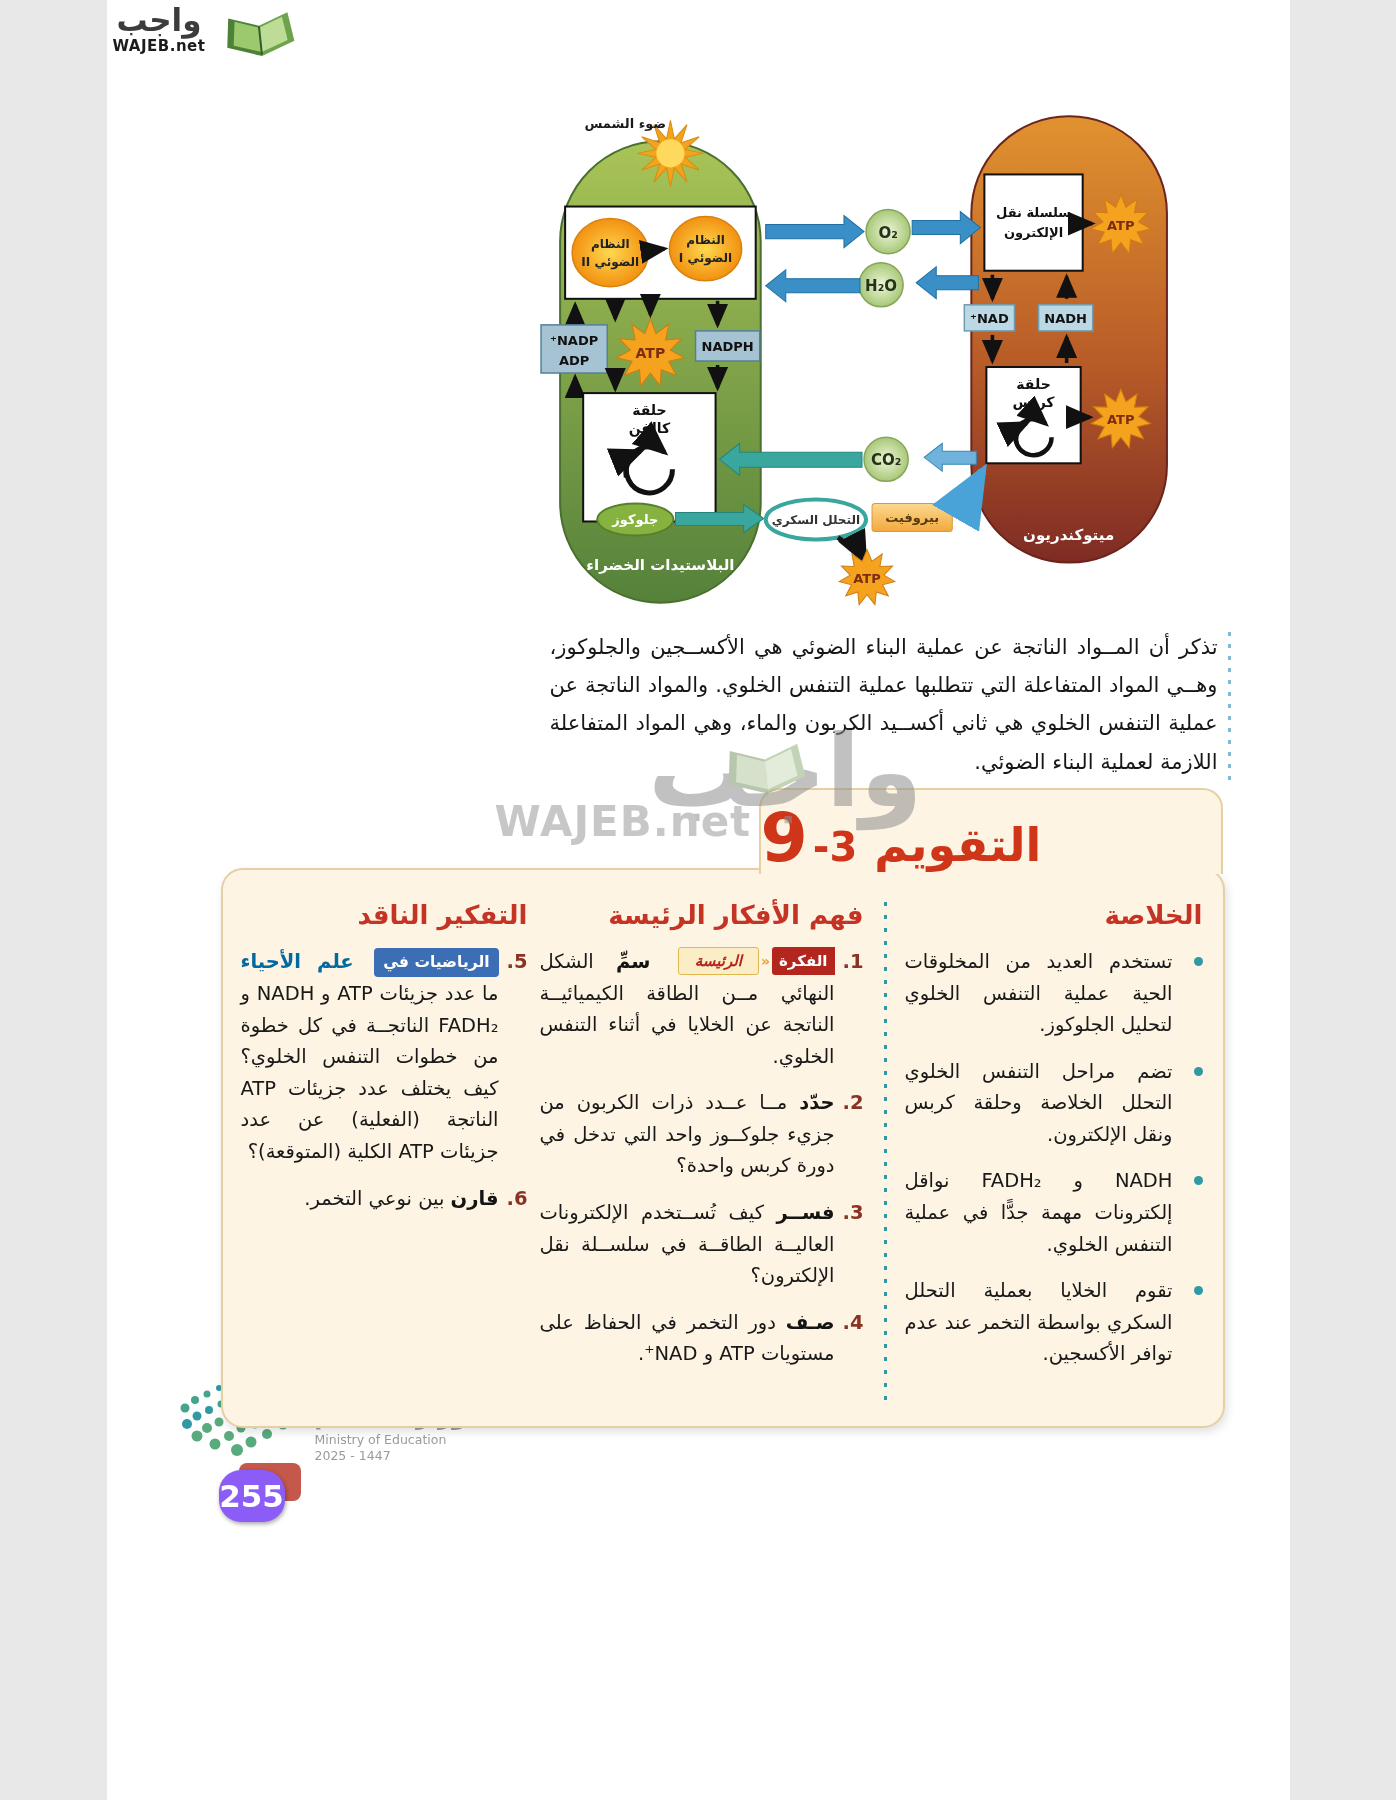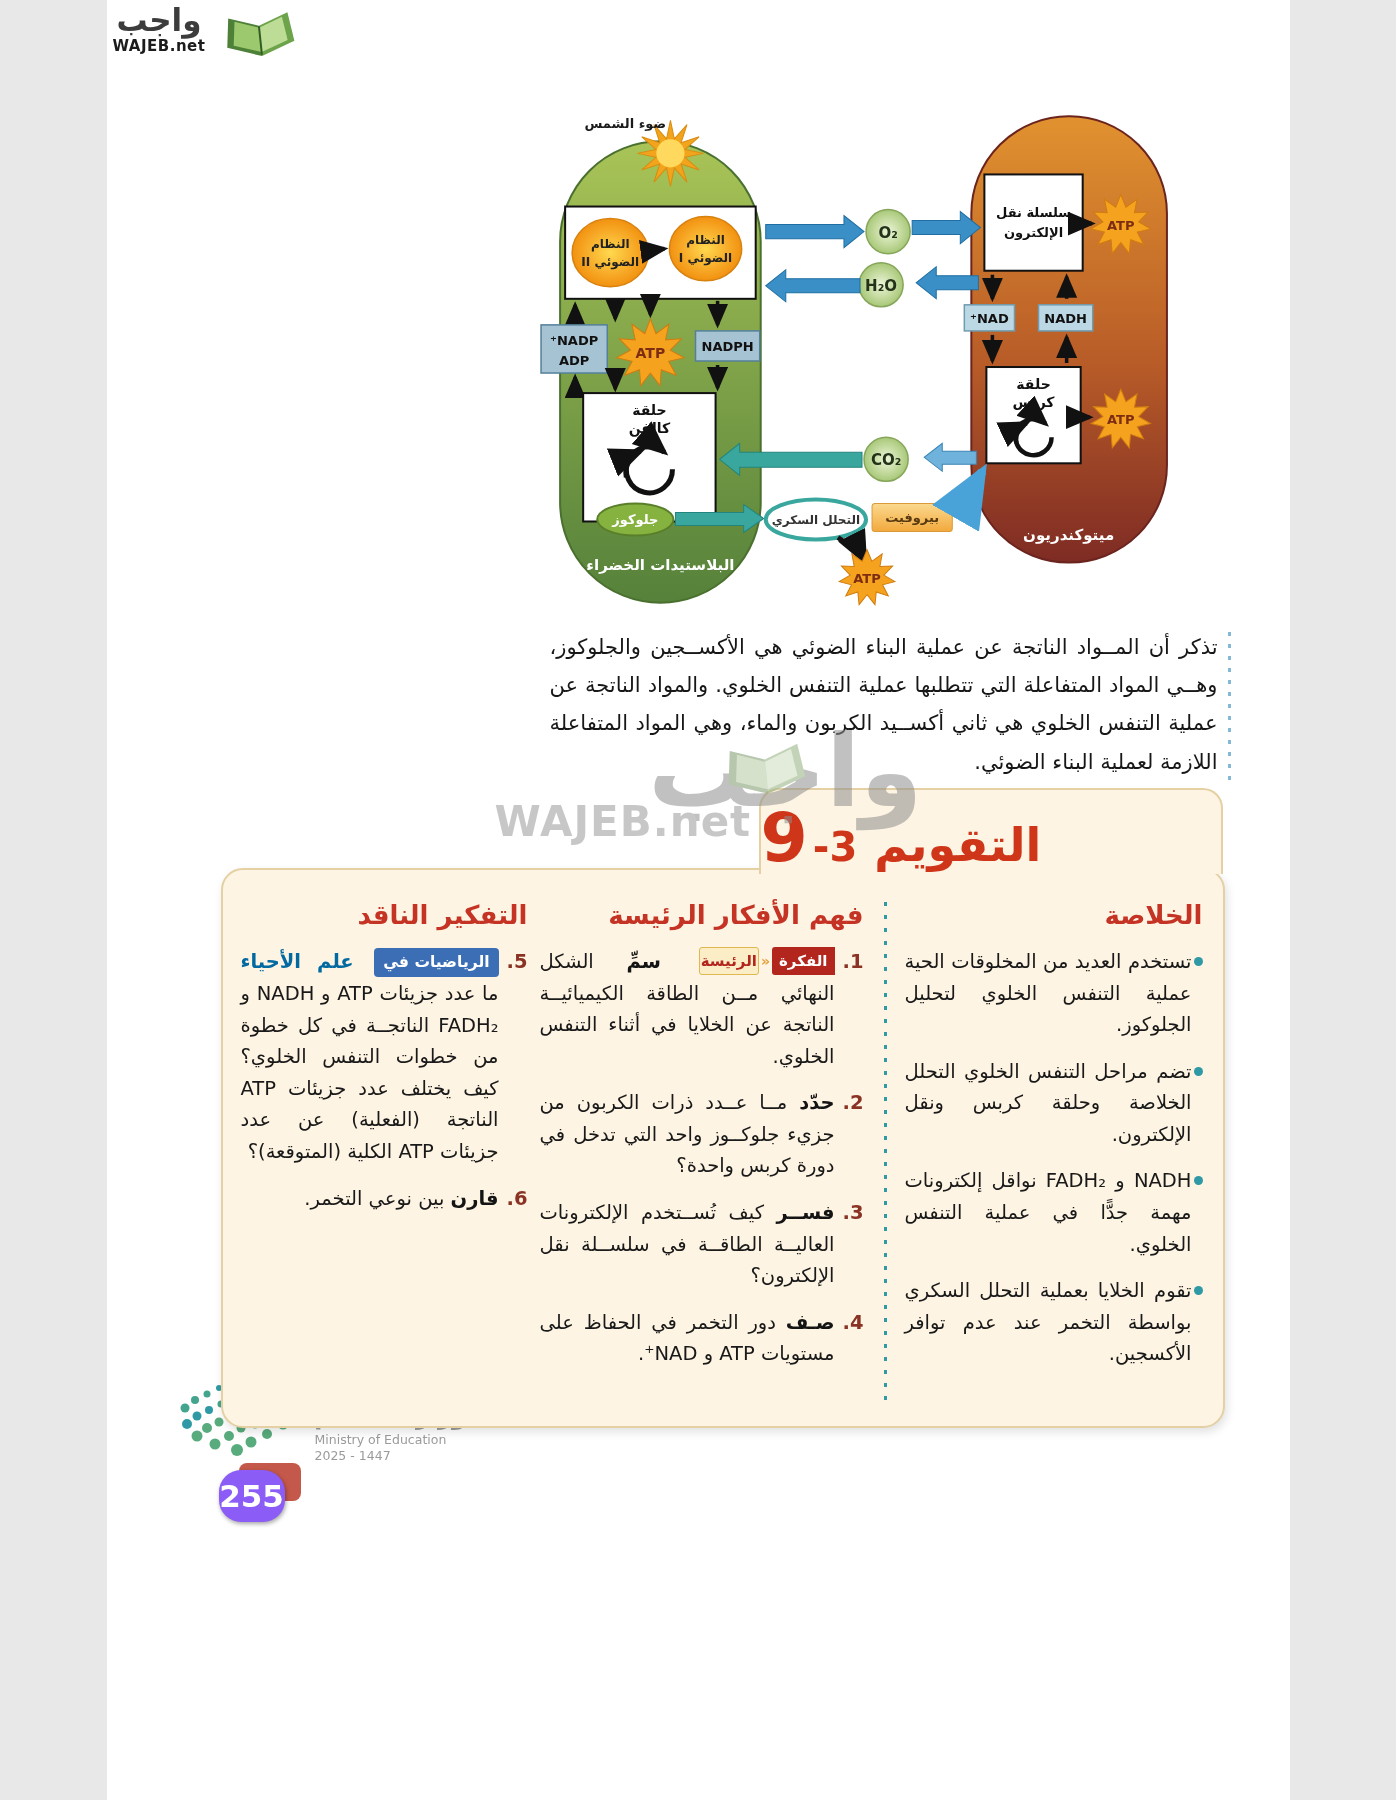--- a/index.html
+++ b/index.html
@@ -70,32 +70,32 @@
     display: flex; direction: rtl; padding: 30px 20px 18px 18px; gap: 12px;
     box-shadow: 2px 4px 10px rgba(0,0,0,0.12);
   }
   .col-head { color: #c43324; font-size: 26px; font-weight: bold; margin: 0 0 16px 0; }
   .col-summary { width: 298px; }
   .col-main { width: 324px; }
   .col-critical { flex: 1; }
   .divider { width: 3px; margin: 2px 6px 0 8px;
     background-image: repeating-linear-gradient(to bottom, #2f9aa5 0 4px, transparent 4px 13px); }
 
-  .s-item { display: flex; gap: 2px; margin-bottom: 15px; font-size: 19.5px; line-height: 1.62; text-align: justify; color: #191919; }
+  .s-item { display: flex; gap: 21px; margin-bottom: 15px; font-size: 19.5px; line-height: 1.62; text-align: justify; color: #191919; }
   .dot { flex: 0 0 auto; width: 9px; height: 9px; border-radius: 50%; background: #2f9aa5; margin-top: 11px; }
 
   .q { display: flex; gap: 8px; margin-bottom: 15px; font-size: 19.5px; line-height: 1.62; color: #191919; }
   .qnum { flex: 0 0 auto; font-weight: bold; color: #8a3324; }
   .qbody { text-align: justify; }
   .qbold { font-weight: bold; color: #141414; }
 
   .badge-main { display: inline-flex; align-items: center; margin-left: 5px; transform: translateY(-2px); white-space: nowrap; }
   .bm1 { background: #b3261e; color: #fff; font-size: 15px; font-weight: bold; padding: 2px 7px; border-radius: 3px 0 0 3px; }
   .bm-ch { color: #e2a33c; font-size: 14px; font-weight: bold; margin: 0 2px; }
-  .bm2 { background: #fbeec7; border: 1px solid #e0b84f; color: #b3261e; font-size: 15px; font-weight: bold; padding: 1px 1px; border-radius: 3px; }
+  .bm2 { background: #fbeec7; border: 1px solid #e0b84f; color: #b3261e; font-size: 15px; font-weight: bold; padding: 1px 16px; border-radius: 3px; font-style: italic; }
   .badge-blue { display: inline-block; background: #3b6eb5; color: #fff; font-size: 15.5px; font-weight: bold; padding: 2px 9px; border-radius: 4px; margin-left: 5px; transform: translateY(-1px); white-space: nowrap; }
   .badge-bio { font-weight: bold; color: #0369a1; }
 
   
   .moe-dots { position: absolute; left: 52px; top: 1366px; width: 170px; height: 100px; }
   .moe-text { position: absolute; left: 208px; top: 1402px; direction: ltr; color: #9b9b9b; }
   .moe-ar { font-size: 24px; font-weight: bold; color: #9b9b9b; }
   .moe-en { font-size: 12.5px; margin-top: 2px; }
   .moe-yr { font-size: 12.5px; margin-top: 1px; }
   .pbadge-back { position: absolute; left: 132px; top: 1463px; width: 62px; height: 38px; background: #c4584a; border-radius: 8px; z-index: 1; }

